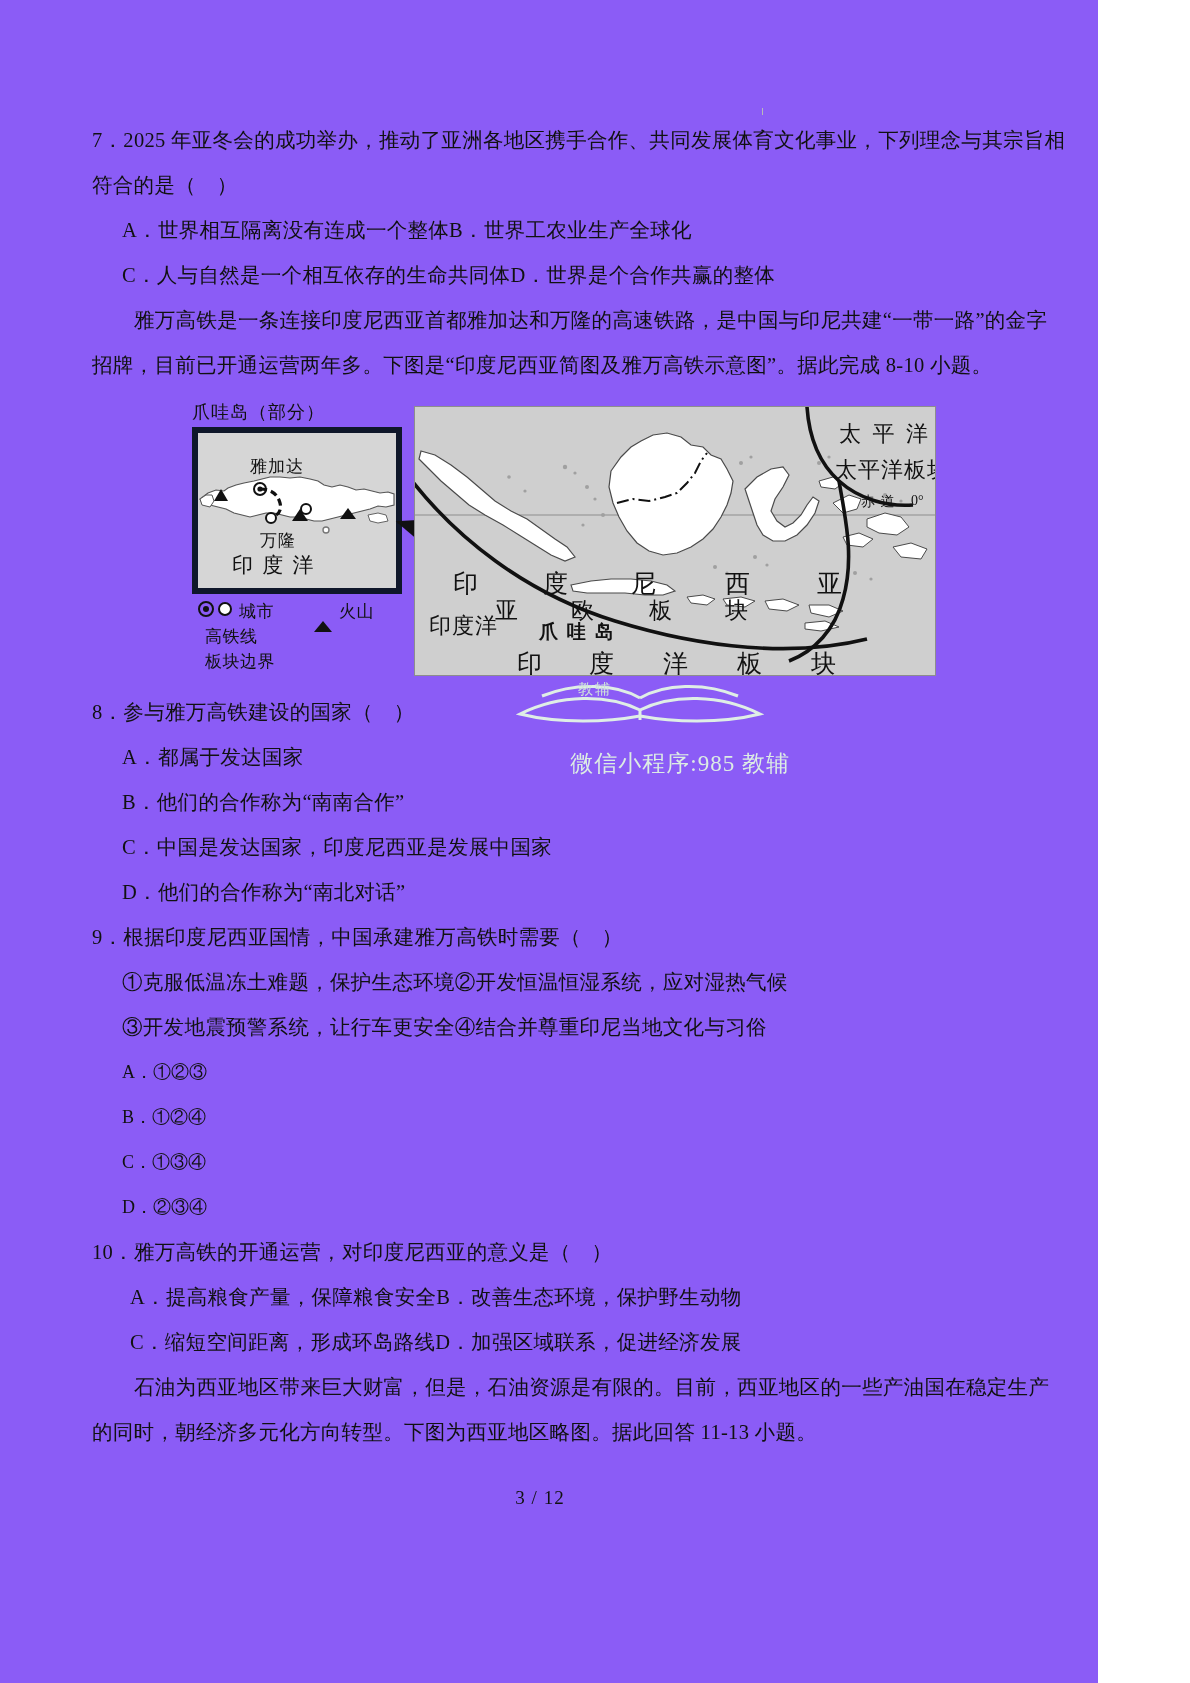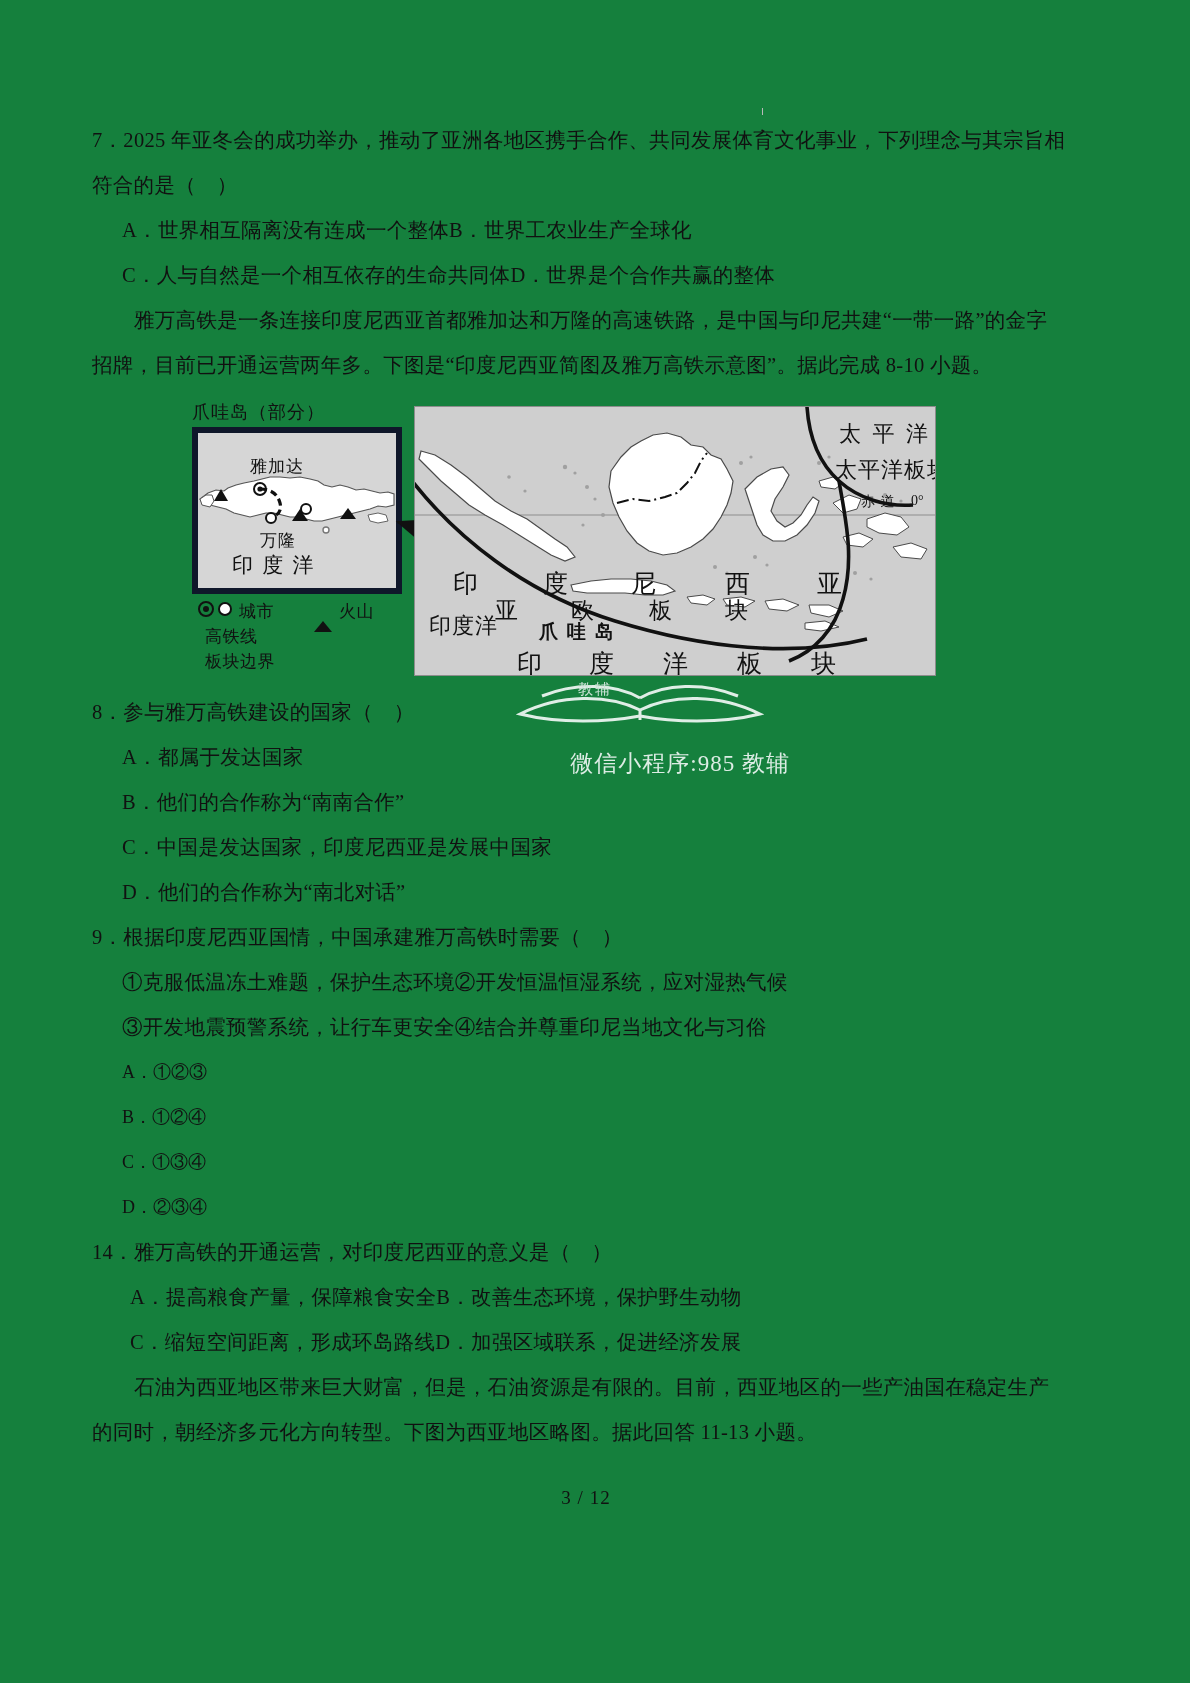--- a/index.html
+++ b/index.html
@@ -6,23 +6,23 @@
     margin: 0;
     padding: 0;
     background: #ffffff;
   }
   body {
     font-family: "Liberation Serif", "DejaVu Serif", serif;
     color: #111;
   }
   .page {
     position: relative;
-    width: 1190px;
+    width: 1098px;
     height: 1683px;
-    background: #15803d;
+    background: #8b5cf6;
     overflow: hidden;
   }
   .content {
     position: absolute;
     left: 92px;
     top: 118px;
     width: 1008px;
   }
   .q-stem {
     font-size: 20.5px;
@@ -390,21 +390,21 @@
     <div class="opt-row">
       <span>③开发地震预警系统，让行车更安全</span><span class="gap-lg"></span><span>④结合并尊重印尼当地文化与习俗</span>
     </div>
     <div class="choices4">
       <span><span>A．</span><span>①②③</span></span>
       <span><span>B．</span><span>①②④</span></span>
       <span><span>C．</span><span>①③④</span></span>
       <span><span>D．</span><span>②③④</span></span>
     </div>
 
-    <p class="q-stem">14．雅万高铁的开通运营，对印度尼西亚的意义是（　）</p>
+    <p class="q-stem">10．雅万高铁的开通运营，对印度尼西亚的意义是（　）</p>
     <div class="opt-row">
       <span style="display:inline-block;width:8px;"></span><span><span>A．</span><span>提高粮食产量，保障粮食安全</span></span><span class="gap-lg"></span><span><span>B．</span><span>改善生态环境，保护野生动物</span></span>
     </div>
     <div class="opt-row">
       <span style="display:inline-block;width:8px;"></span><span><span>C．</span><span>缩短空间距离，形成环岛路线</span></span><span class="gap-lg"></span><span><span>D．</span><span>加强区域联系，促进经济发展</span></span>
     </div>
 
     <p class="para">石油为西亚地区带来巨大财富，但是，石油资源是有限的。目前，西亚地区的一些产油国在稳定生产</p>
     <p class="q-stem">的同时，朝经济多元化方向转型。下图为西亚地区略图。据此回答 11-13 小题。</p>
 

